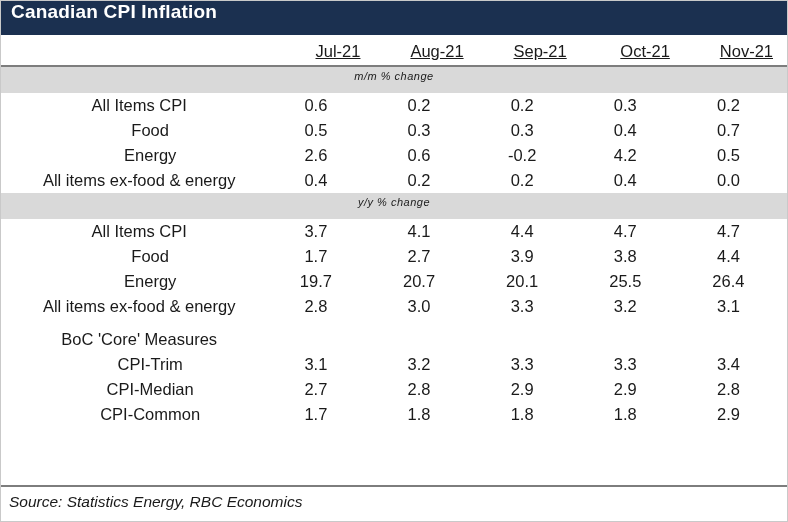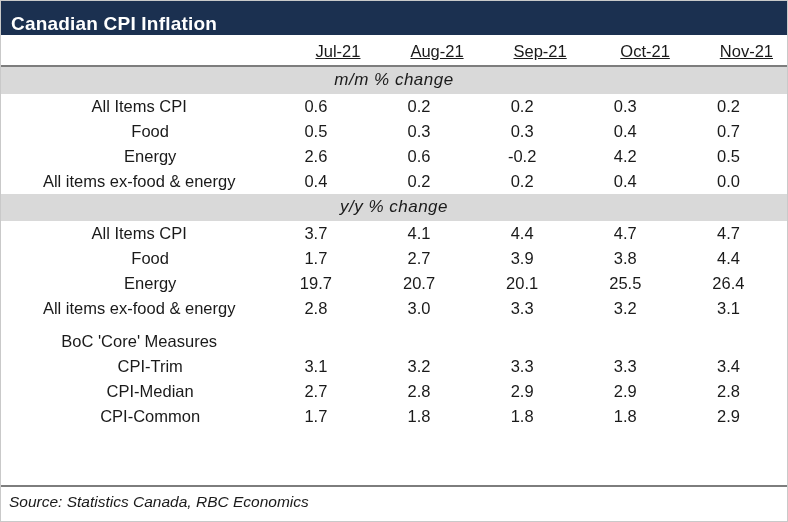--- a/index.html
+++ b/index.html
@@ -20,21 +20,21 @@
     height: 522px;
     box-sizing: border-box;
     border: 1px solid #c9c9c9;
     background: #ffffff;
   }
   .title-bar {
     background: #1b3050;
     color: #ffffff;
     height: 34px;
     display: flex;
-    align-items: flex-end;
+    align-items: flex-start;
     padding-left: 10px;
     box-sizing: border-box;
   }
   .title-bar .title {
     font-size: 19px;
     font-weight: bold;
     letter-spacing: 0.2px;
   }
   table.cpi {
     width: 100%;
@@ -59,22 +59,22 @@
   }
   .rule-row td {
     padding: 0;
     height: 2px;
     background: #7d7d7d;
   }
   .section-row td {
     background: #d9d9d9;
     text-align: center;
     font-style: italic;
-    font-size: 17px;
-    padding: 3px 0 4px 0;
+    font-size: 11px;
+    padding: 3px 0 11px 0;
     letter-spacing: 0.5px;
   }
   tbody tr.data-row td {
     padding: 3px 0 3px 0;
     font-size: 16.5px;
   }
   td.rowlabel {
     text-align: center;
     padding-left: 6px !important;
     white-space: nowrap;
@@ -245,15 +245,15 @@
         <td class="val">1.8</td>
         <td class="val">1.8</td>
         <td class="val">1.8</td>
         <td class="val">2.9</td>
       </tr>
 
     </tbody>
   </table>
 
   <div class="bottom-rule"></div>
-  <div class="source">Source:  Statistics Canada, RBC Economics</div>
+  <div class="source">Source:  Statistics Energy, RBC Economics</div>
 
 </div>
 
 </body></html>

